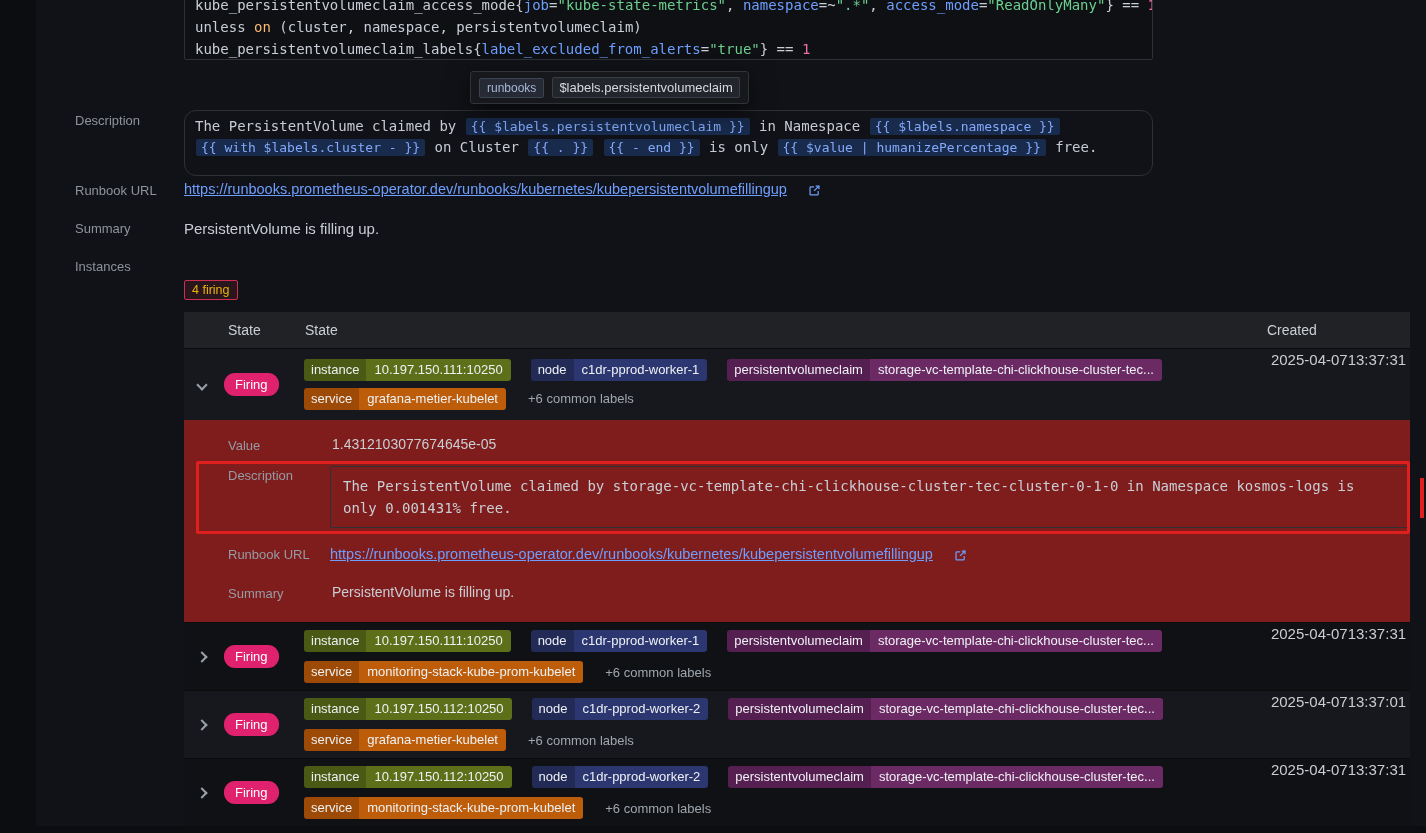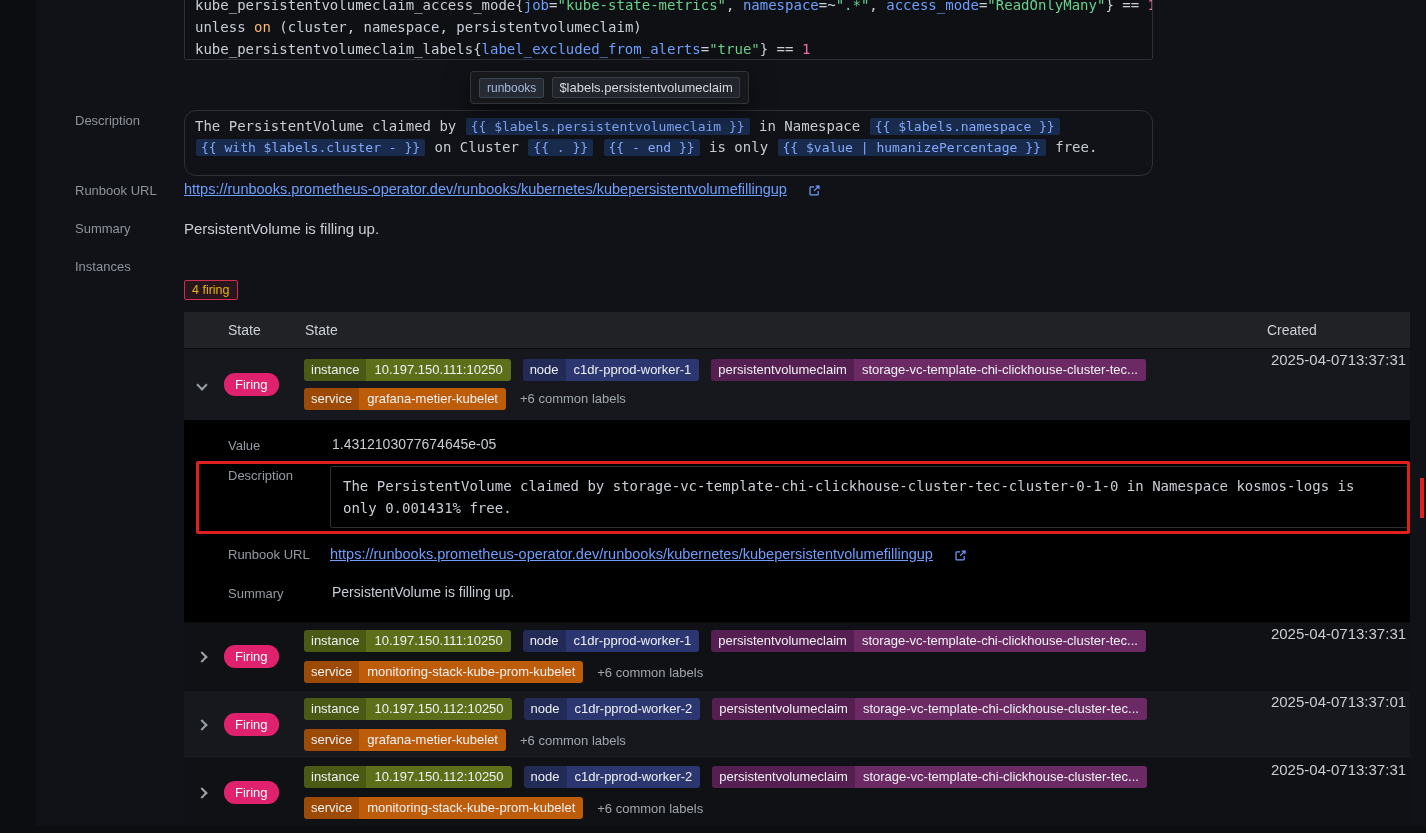--- a/index.html
+++ b/index.html
@@ -49,34 +49,34 @@
   .irow{display:grid;grid-template-columns:40px 78px 1fr 162px;min-height:68px;border-top:1px solid #0b0c0e}
   .irow-expanded{min-height:72px}
   .row-light{background:#17181d}
   .row-dark{background:#101114}
   .cell-chev{display:flex;align-items:center;padding-left:14px}
   .chev{display:inline-block;width:8px;height:8px;border-right:2px solid #9aa0a8;border-bottom:2px solid #9aa0a8}
   .chev.right{transform:rotate(-45deg)}
   .chev.down{transform:rotate(45deg)}
   .cell-state{display:flex;align-items:center}
   .firing-badge{display:inline-block;background:#e0226e;color:#fff;font-size:13px;font-weight:500;padding:4px 11px;border-radius:11px}
-  .cell-labels{display:flex;flex-wrap:wrap;align-items:center;gap:6px 12px;padding:5px 8px 5px 2px}
+  .cell-labels{display:flex;flex-wrap:wrap;align-items:center;gap:6px 20px;padding:5px 8px 5px 2px}
   .irow-expanded .cell-labels{padding-top:10px;padding-bottom:10px}
   .label-chip{display:inline-flex;border-radius:3px;overflow:hidden;font-size:13px;color:#eef1f4;height:22px;line-height:18px;white-space:nowrap}
   .chip-key{padding:2px 7px}
   .chip-val{padding:2px 8px}
   .chip-green .chip-key{background:#4a5a14}.chip-green .chip-val{background:#5d7019}
   .chip-blue .chip-key{background:#222a56}.chip-blue .chip-val{background:#2c3670}
   .chip-purple .chip-key{background:#561f52}.chip-purple .chip-val{background:#6b2a64}
   .chip-orange .chip-key{background:#9c4a06}.chip-orange .chip-val{background:#bd5d0a}
   .common-labels{font-size:13px;color:#9fa6ae;margin-left:2px}
   .cell-created{display:flex;flex-direction:row;justify-content:center;padding-left:19px;font-size:15px;line-height:22px;color:#c9ccd1}
 
   
-  .detail{background:#000000;height:202px;padding:16px 2px 0 44px}
+  .detail{background:#7f1d1d;height:202px;padding:16px 2px 0 44px}
   .detail-row{display:grid;grid-template-columns:102px 1fr}
   .drow-value{margin-bottom:13px}
   .drow-desc{margin-bottom:17px}
   .drow-runbook{margin-bottom:21px}
   .detail-value{font-size:14px;color:#c9ced4;padding-left:2px}
   .detail-desc-box{border:1px solid #2e3036;border-radius:2px;padding:8px 12px;font-size:14px;line-height:22px;color:#c9ced4;min-height:60px}
 
   
   .annotation-box{position:absolute;left:196px;top:461px;width:1214px;height:73px;border:3px solid #e01f1f;border-radius:2px;z-index:50;pointer-events:none}
   .annotation-tick{position:absolute;left:1420px;top:478px;width:4px;height:40px;background:#e01f1f;z-index:50;pointer-events:none}

